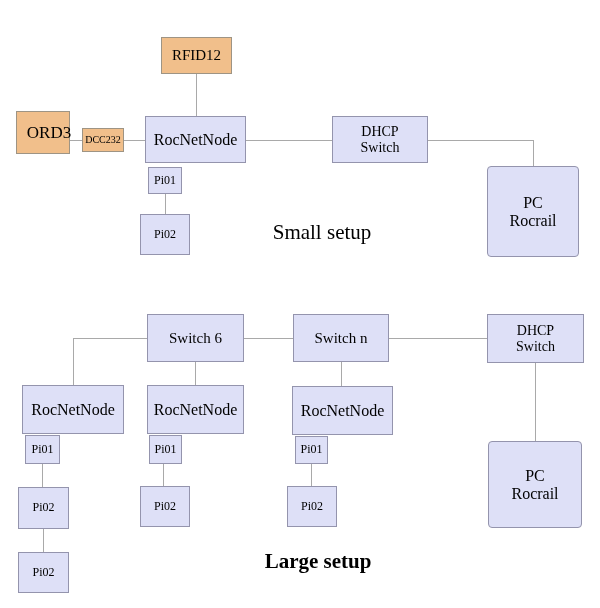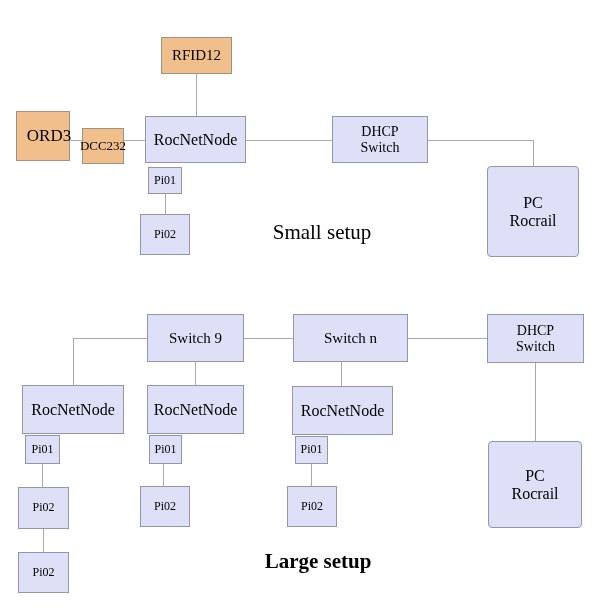--- a/index.html
+++ b/index.html
@@ -52,23 +52,23 @@
   <div>
 
     <div class="hline" style="left:70px;  top:140px; width:12px;"></div>
     <div class="hline" style="left:124px; top:140px; width:21px;"></div>
     <div class="hline" style="left:246px; top:140px; width:86px;"></div>
     <div class="hline" style="left:428px; top:140px; width:105px;"></div>
     <div class="vline" style="left:533px; top:140px; height:26px;"></div>
     <div class="vline" style="left:196px; top:74px;  height:42px;"></div>
     <div class="vline" style="left:165px; top:194px; height:20px;"></div>
 
-    <div class="box obox" style="left:16px; top:111px; width:54px; height:50px; font-size:17px;padding-left:12px;">ORD3</div>
+    <div class="box obox" style="left:16px; top:111px; width:54px; height:43px; font-size:17px;padding-left:12px;">ORD3</div>
 
-    <div class="box obox" style="left:82px; top:128px; width:42px; height:36px; font-size:13px;">DCC232</div>
+    <div class="box obox" style="left:82px; top:128px; width:42px; height:24px; font-size:10px;">DCC232</div>
 
     <div class="box obox" style="left:161px; top:37px; width:71px; height:37px; font-size:15px;">RFID12</div>
 
     <div class="box" style="left:145px; top:116px; width:101px; height:47px; font-size:16px;">RocNetNode</div>
 
     <div class="box" style="left:148px; top:167px; width:34px; height:27px; font-size:12px;">Pi01</div>
 
     <div class="box" style="left:140px; top:214px; width:50px; height:41px; font-size:12px;">Pi02</div>
 
     <div class="box" style="left:332px; top:116px; width:96px; height:47px; font-size:14px;">
@@ -91,23 +91,23 @@
     <div class="vline" style="left:195px; top:362px; height:23px;"></div>
     <div class="hline" style="left:244px; top:338px; width:49px;"></div>
     <div class="vline" style="left:341px; top:362px; height:24px;"></div>
     <div class="hline" style="left:389px; top:338px; width:98px;"></div>
     <div class="vline" style="left:535px; top:363px; height:78px;"></div>
     <div class="vline" style="left:42px;  top:463px; height:24px;"></div>
     <div class="vline" style="left:43px;  top:529px; height:23px;"></div>
     <div class="vline" style="left:163px; top:463px; height:23px;"></div>
     <div class="vline" style="left:311px; top:463px; height:23px;"></div>
 
-    <div class="box" style="left:147px; top:314px; width:97px; height:48px; font-size:15px;">Switch 9</div>
+    <div class="box" style="left:147px; top:314px; width:97px; height:48px; font-size:15px;">Switch 6</div>
 
-    <div class="box" style="left:293px; top:314px; width:115px; height:48px; font-size:15px;">Switch n</div>
+    <div class="box" style="left:293px; top:314px; width:96px; height:48px; font-size:15px;">Switch n</div>
 
     <div class="box" style="left:487px; top:314px; width:97px; height:49px; font-size:14px;">
       <span class="ln">DHCP</span>
       <span class="ln">Switch</span>
     </div>
 
     <div class="box" style="left:22px; top:385px; width:102px; height:49px; font-size:16px;">RocNetNode</div>
     <div class="box" style="left:25px; top:435px; width:35px; height:29px; font-size:12px;">Pi01</div>
     <div class="box" style="left:18px; top:487px; width:51px; height:42px; font-size:12px;">Pi02</div>
     <div class="box" style="left:18px; top:552px; width:51px; height:41px; font-size:12px;">Pi02</div>

